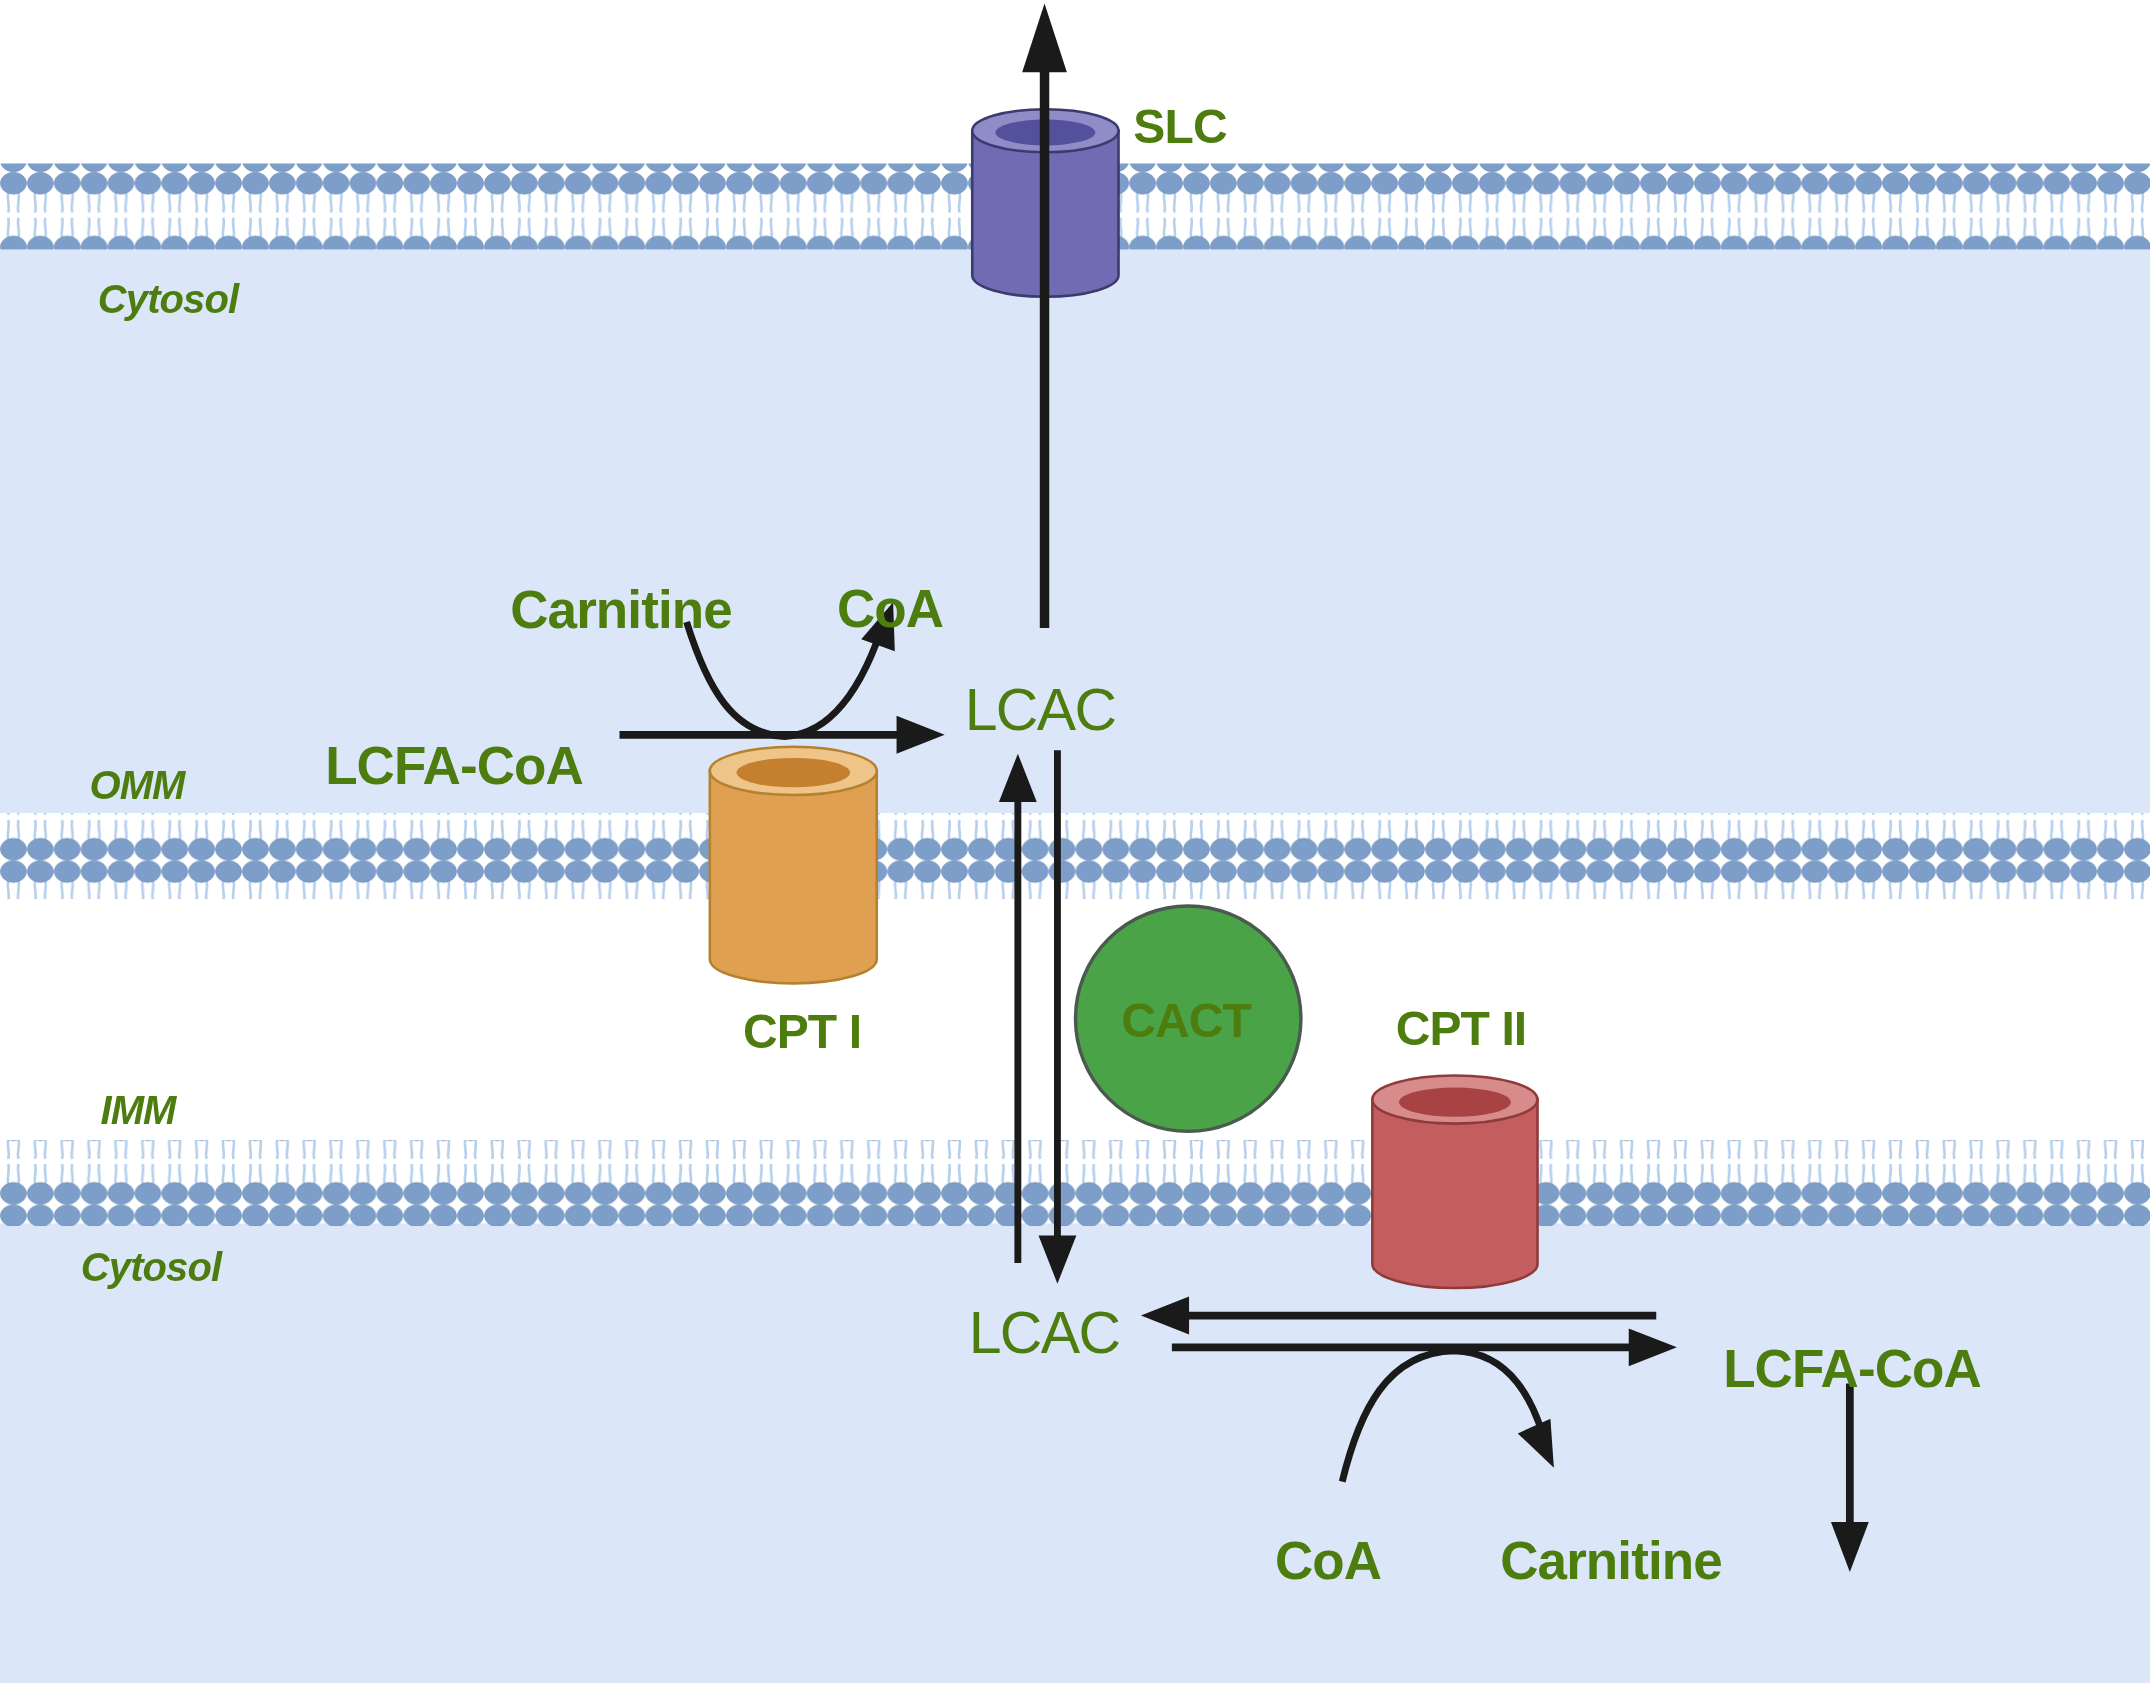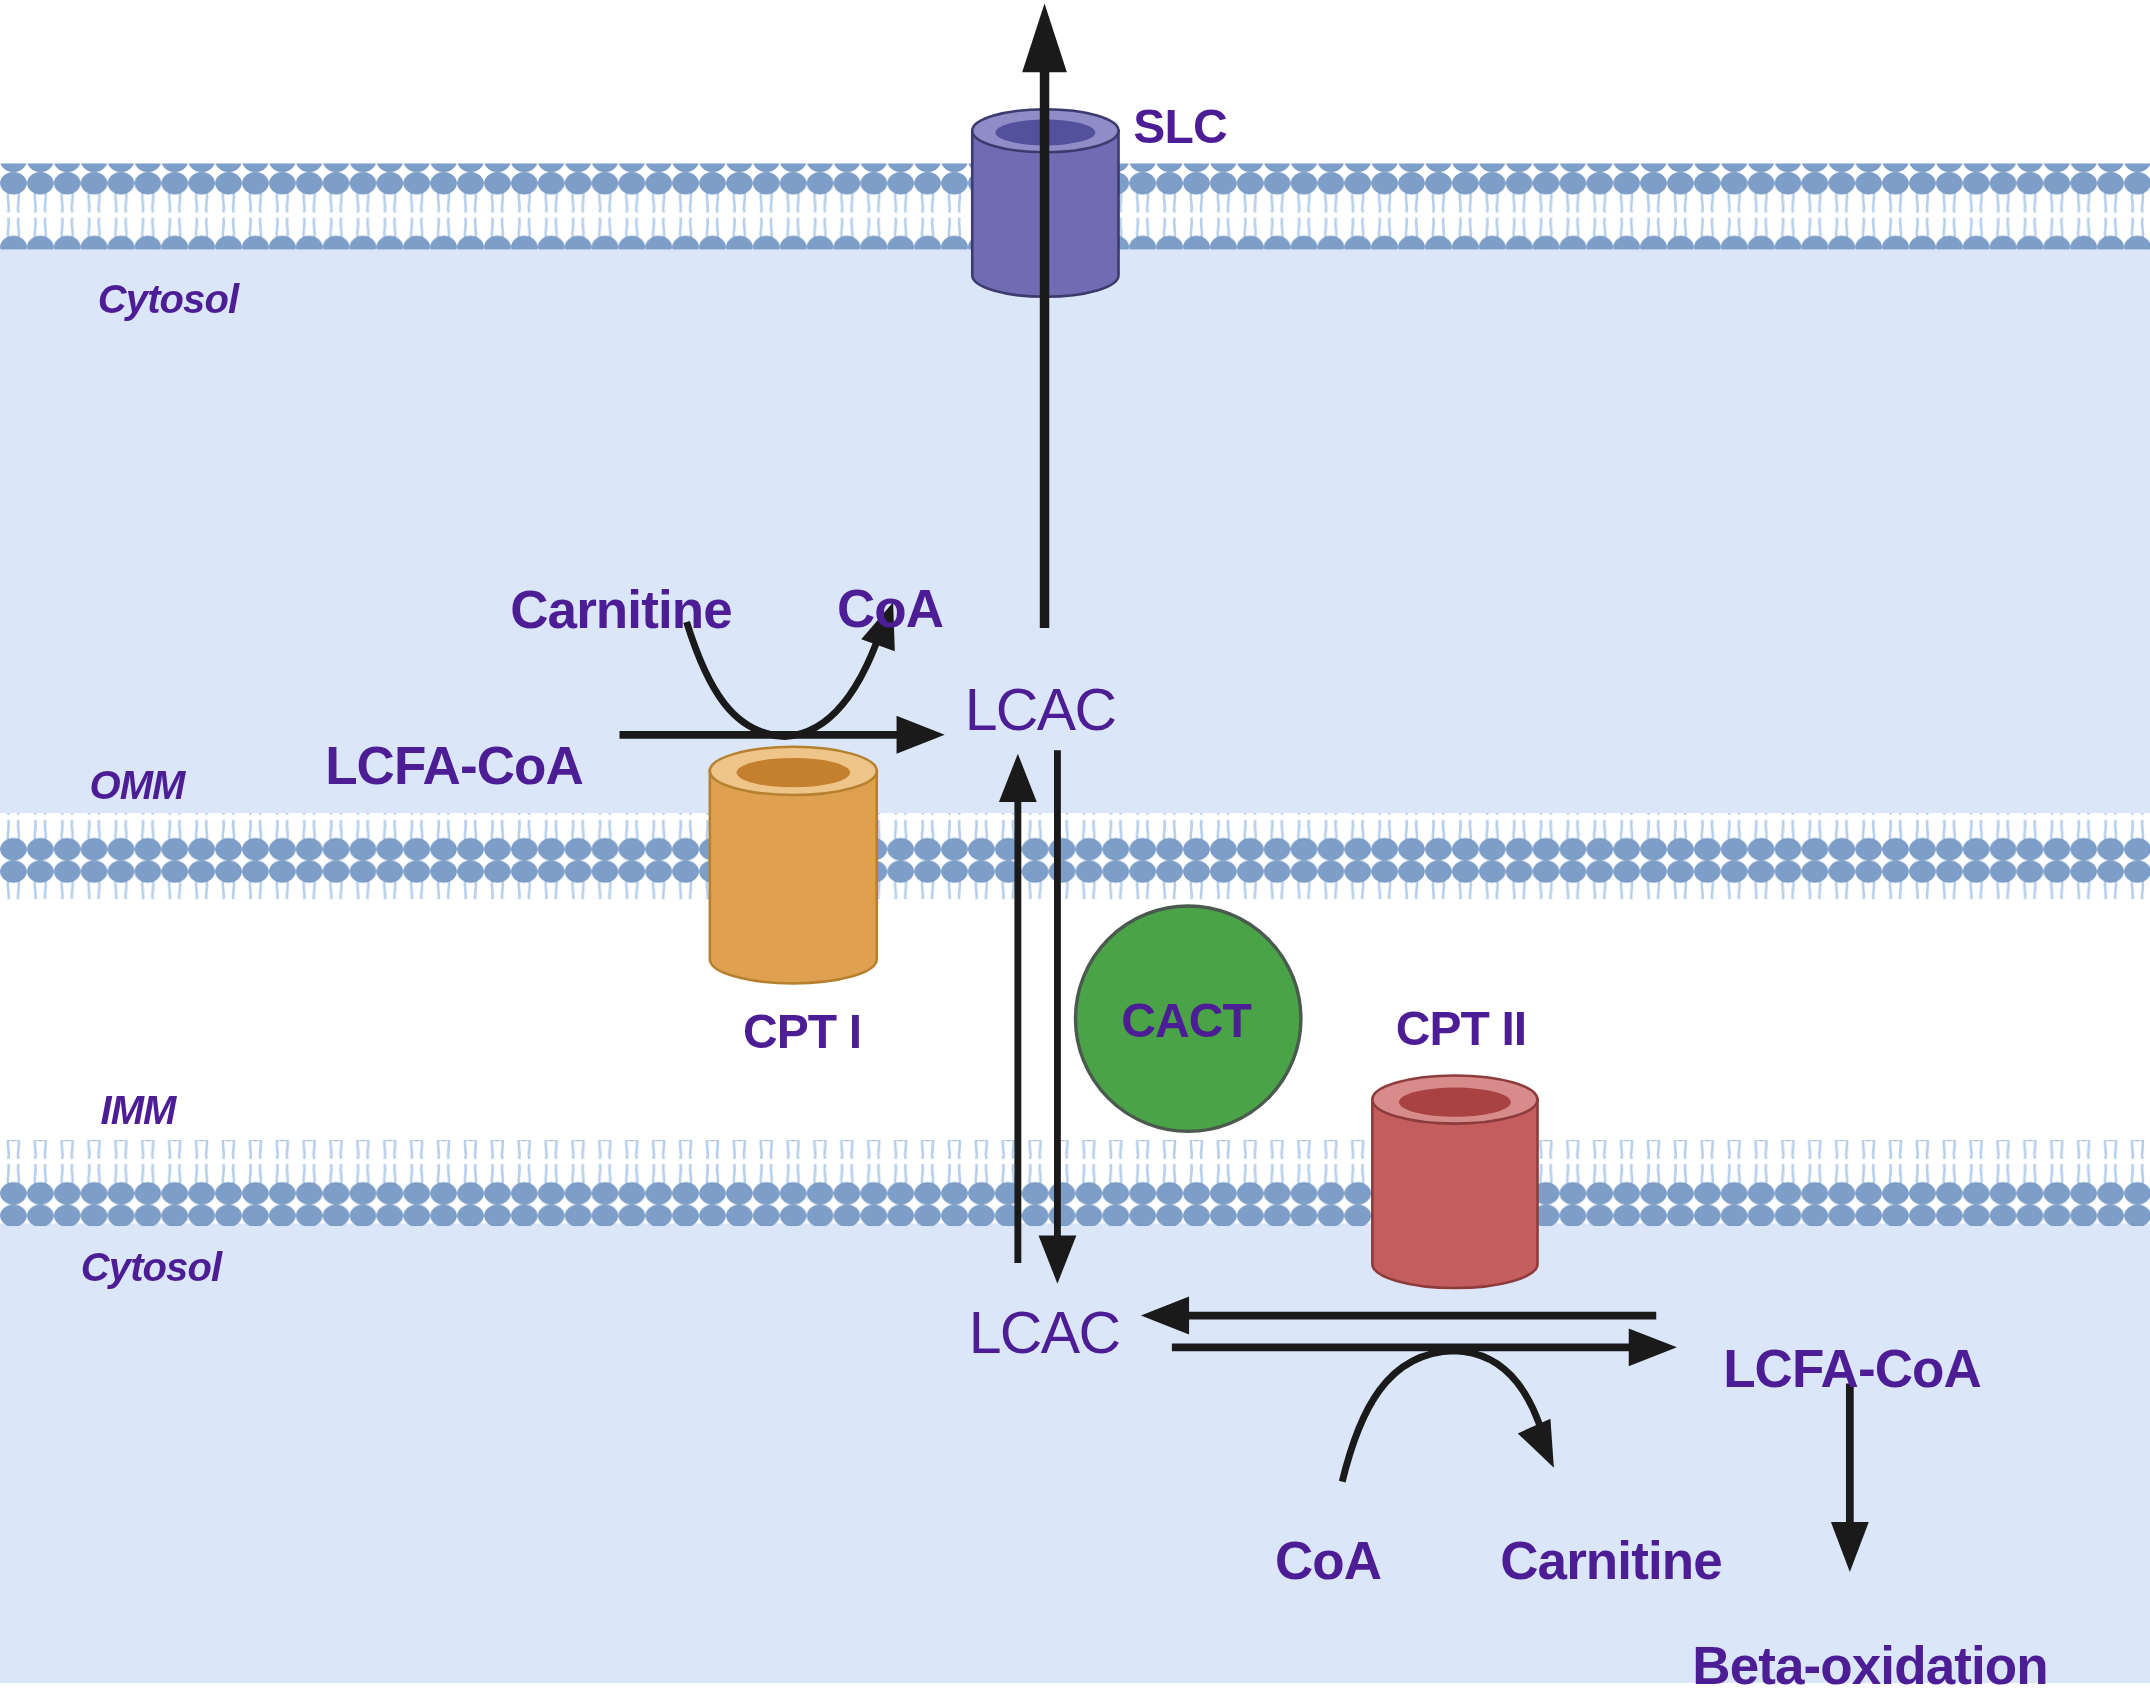--- a/index.html
+++ b/index.html
@@ -7,21 +7,21 @@
     position:relative;
     width:2151px;height:1707px;
     background:#ffffff;
     overflow:hidden;
     font-family:"Liberation Sans", sans-serif;
   }
   .canvas svg{position:absolute;left:0;top:0;}
   .lbl{
     position:absolute;
     transform:translate(-50%,-50%);
-    color:#4c1d95;
+    color:#4d7c0f;
     white-space:nowrap;
     font-weight:600;
     line-height:1;
     letter-spacing:-0.9px;
   }
   .lbl.compartment{font-style:italic;font-size:40px;font-weight:700;}
   .lbl.metabolite{font-size:53px;margin-top:37px;}
   .lbl.big{font-size:59px;font-weight:400;letter-spacing:-1.7px;}
   .lbl.protein{font-size:48px;}
 </style>
@@ -108,16 +108,15 @@
   <div class="lbl protein" style="left:802px;top:1032px;">CPT I</div>
   <div class="lbl protein" style="left:1186px;top:1021px;">CACT</div>
   <div class="lbl protein" style="left:1461px;top:1029px;">CPT II</div>
   <div class="lbl compartment" style="left:138px;top:1110px;">IMM</div>
   <div class="lbl compartment" style="left:151px;top:1267px;">Cytosol</div>
 
   <div class="lbl big" style="left:1044px;top:1333px;">LCAC</div>
   <div class="lbl metabolite" style="left:1852px;top:1331px;">LCFA-CoA</div>
   <div class="lbl metabolite" style="left:1328px;top:1523px;">CoA</div>
   <div class="lbl metabolite" style="left:1611px;top:1523px;">Carnitine</div>
-  <div class="lbl metabolite" style="left:1870px;top:1628px;">Beta-oxidation</div>
 
 </div>
 
 
 </body></html>

